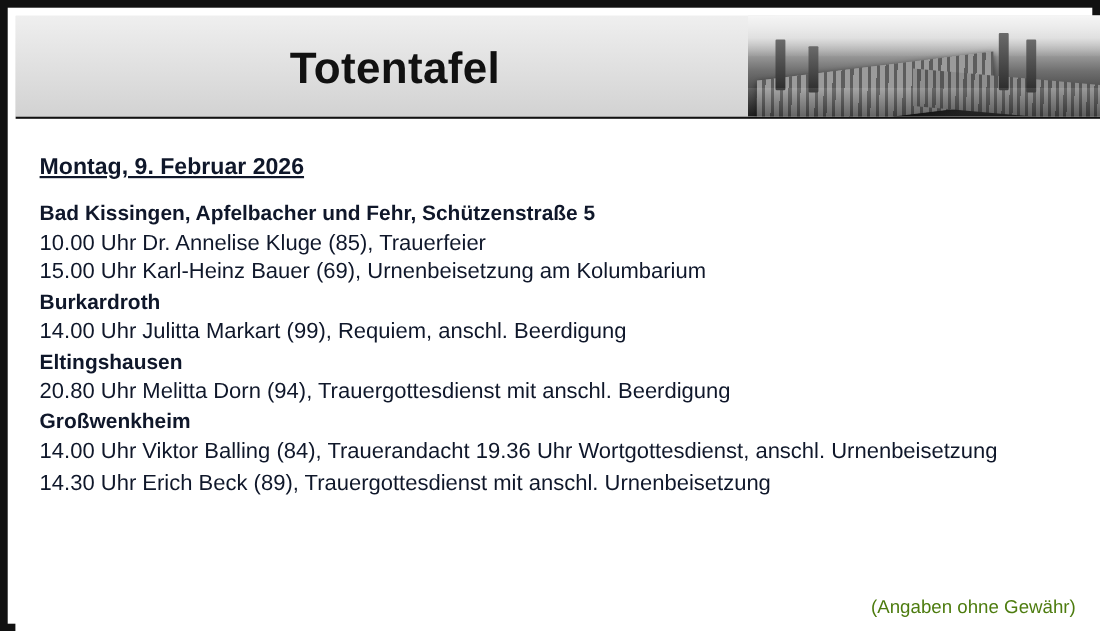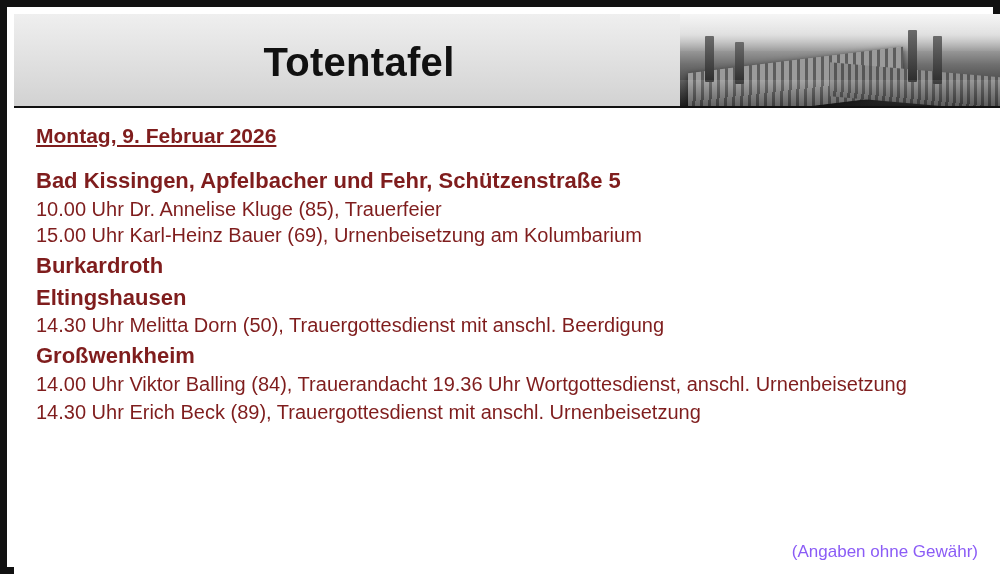--- a/index.html
+++ b/index.html
@@ -116,45 +116,46 @@
     width: 690px;
     text-align: center;
     font-size: 40px;
     font-weight: bold;
     color: #111111;
     letter-spacing: 0.3px;
   }
   
   .content {
     padding: 16px 22px 0 22px;
-    color: #7f1d1d;
+    color: #0f172a;
+    margin-top: 16px;
   }
   .date-line {
     font-size: 21px;
     font-weight: bold;
     text-decoration: underline;
     margin-bottom: 18px;
   }
   .entry { margin-bottom: 2px; }
   .place {
-    font-size: 22px;
+    font-size: 19px;
     font-weight: bold;
     line-height: 1.35;
   }
   .line {
     font-size: 20px;
     line-height: 1.33;
     font-weight: normal;
   }
   .footnote {
     position: absolute;
     right: 22px;
     bottom: 12px;
     font-size: 17px;
-    color: #8b5cf6;
+    color: #4d7c0f;
   }
 </style>
 </head>
 <body>
 
 <div class="page">
   <div class="frame">
     <div class="inner">
 
       <div class="banner">
@@ -176,25 +177,26 @@
         <div class="date-line">Montag, 9. Februar 2026</div>
 
         <div class="entry">
           <div class="place">Bad Kissingen, Apfelbacher und Fehr, Schützenstraße 5</div>
           <div class="line">10.00 Uhr Dr. Annelise Kluge (85), Trauerfeier</div>
           <div class="line">15.00 Uhr Karl-Heinz Bauer (69), Urnenbeisetzung am Kolumbarium</div>
         </div>
 
         <div class="entry">
           <div class="place">Burkardroth</div>
+          <div class="line">14.00 Uhr Julitta Markart (99), Requiem, anschl. Beerdigung</div>
         </div>
 
         <div class="entry">
           <div class="place">Eltingshausen</div>
-          <div class="line">14.30 Uhr Melitta Dorn (50), Trauergottesdienst mit anschl. Beerdigung</div>
+          <div class="line">20.80 Uhr Melitta Dorn (94), Trauergottesdienst mit anschl. Beerdigung</div>
         </div>
 
         <div class="entry">
           <div class="place">Großwenkheim</div>
           <div class="line">14.00 Uhr Viktor Balling (84), Trauerandacht 19.36 Uhr Wortgottesdienst, anschl. Urnenbeisetzung</div>
         </div>
 
 
         <div class="entry">
           <div class="line">14.30 Uhr Erich Beck (89), Trauergottesdienst mit anschl. Urnenbeisetzung</div>

